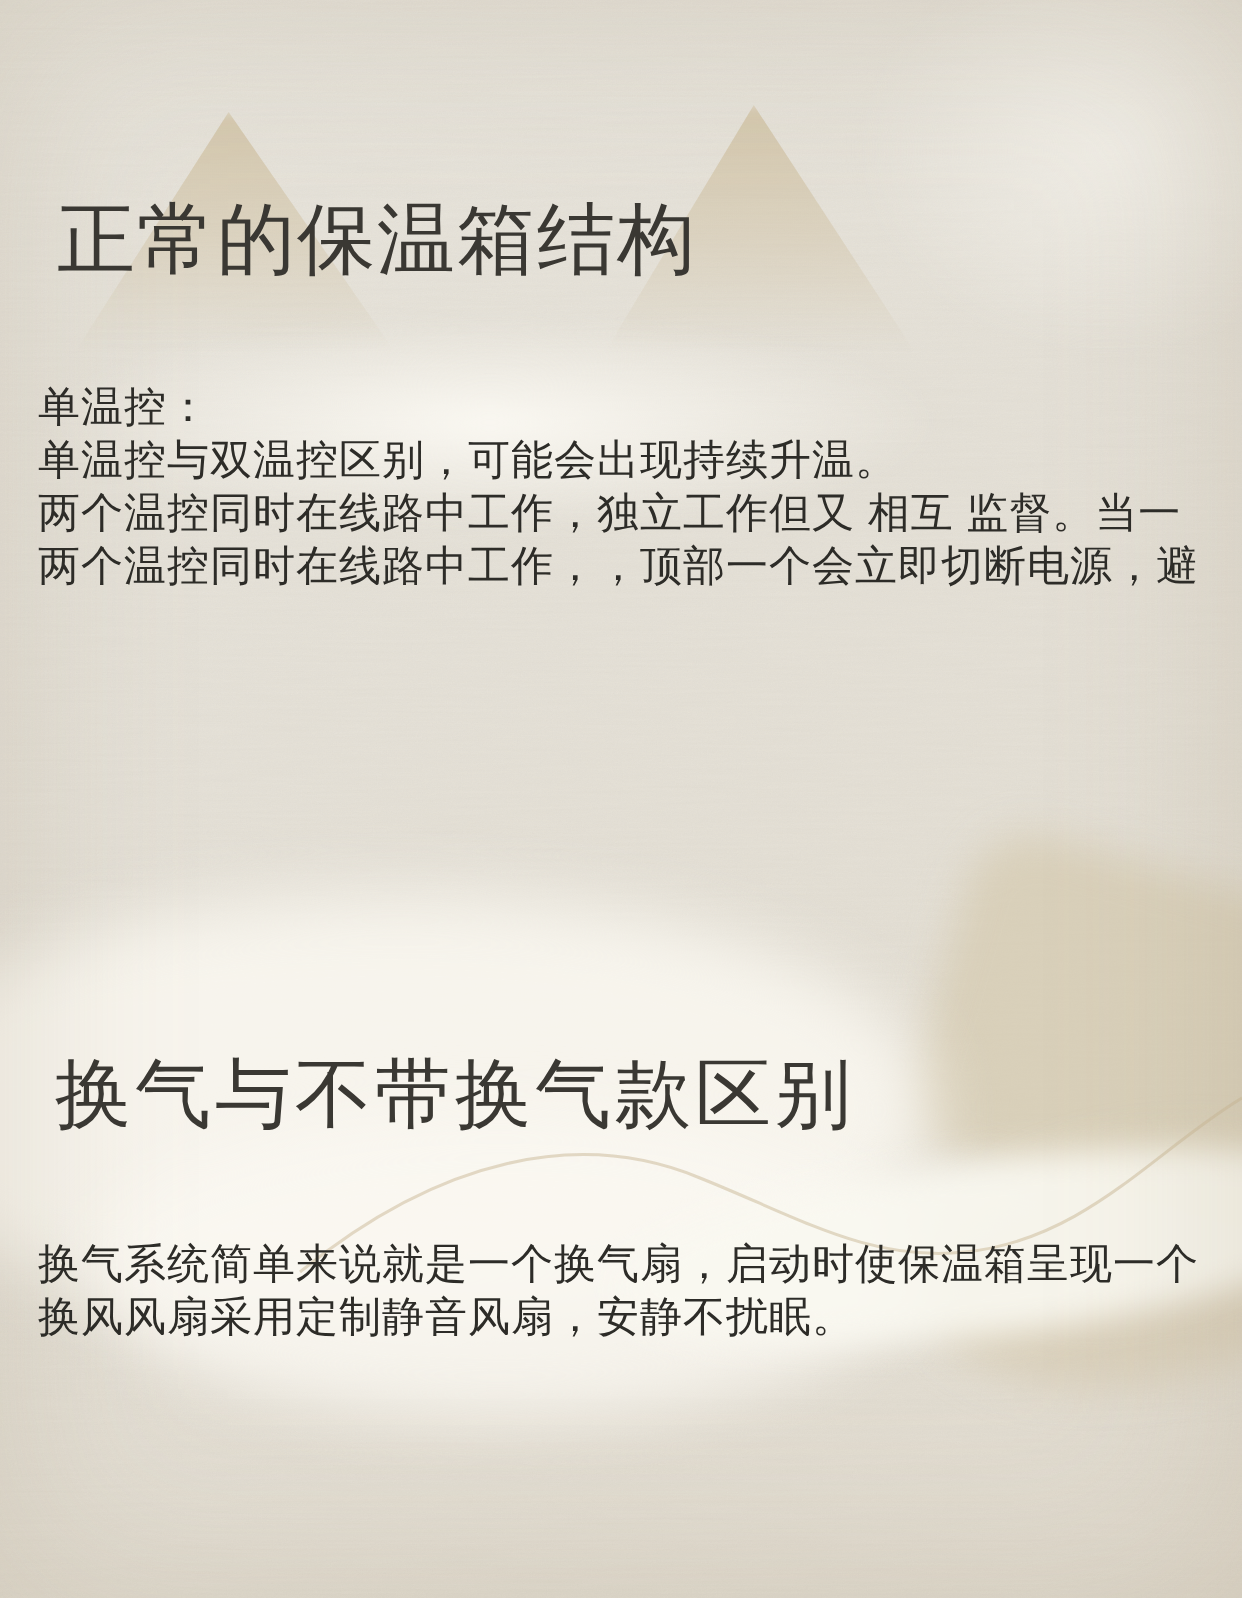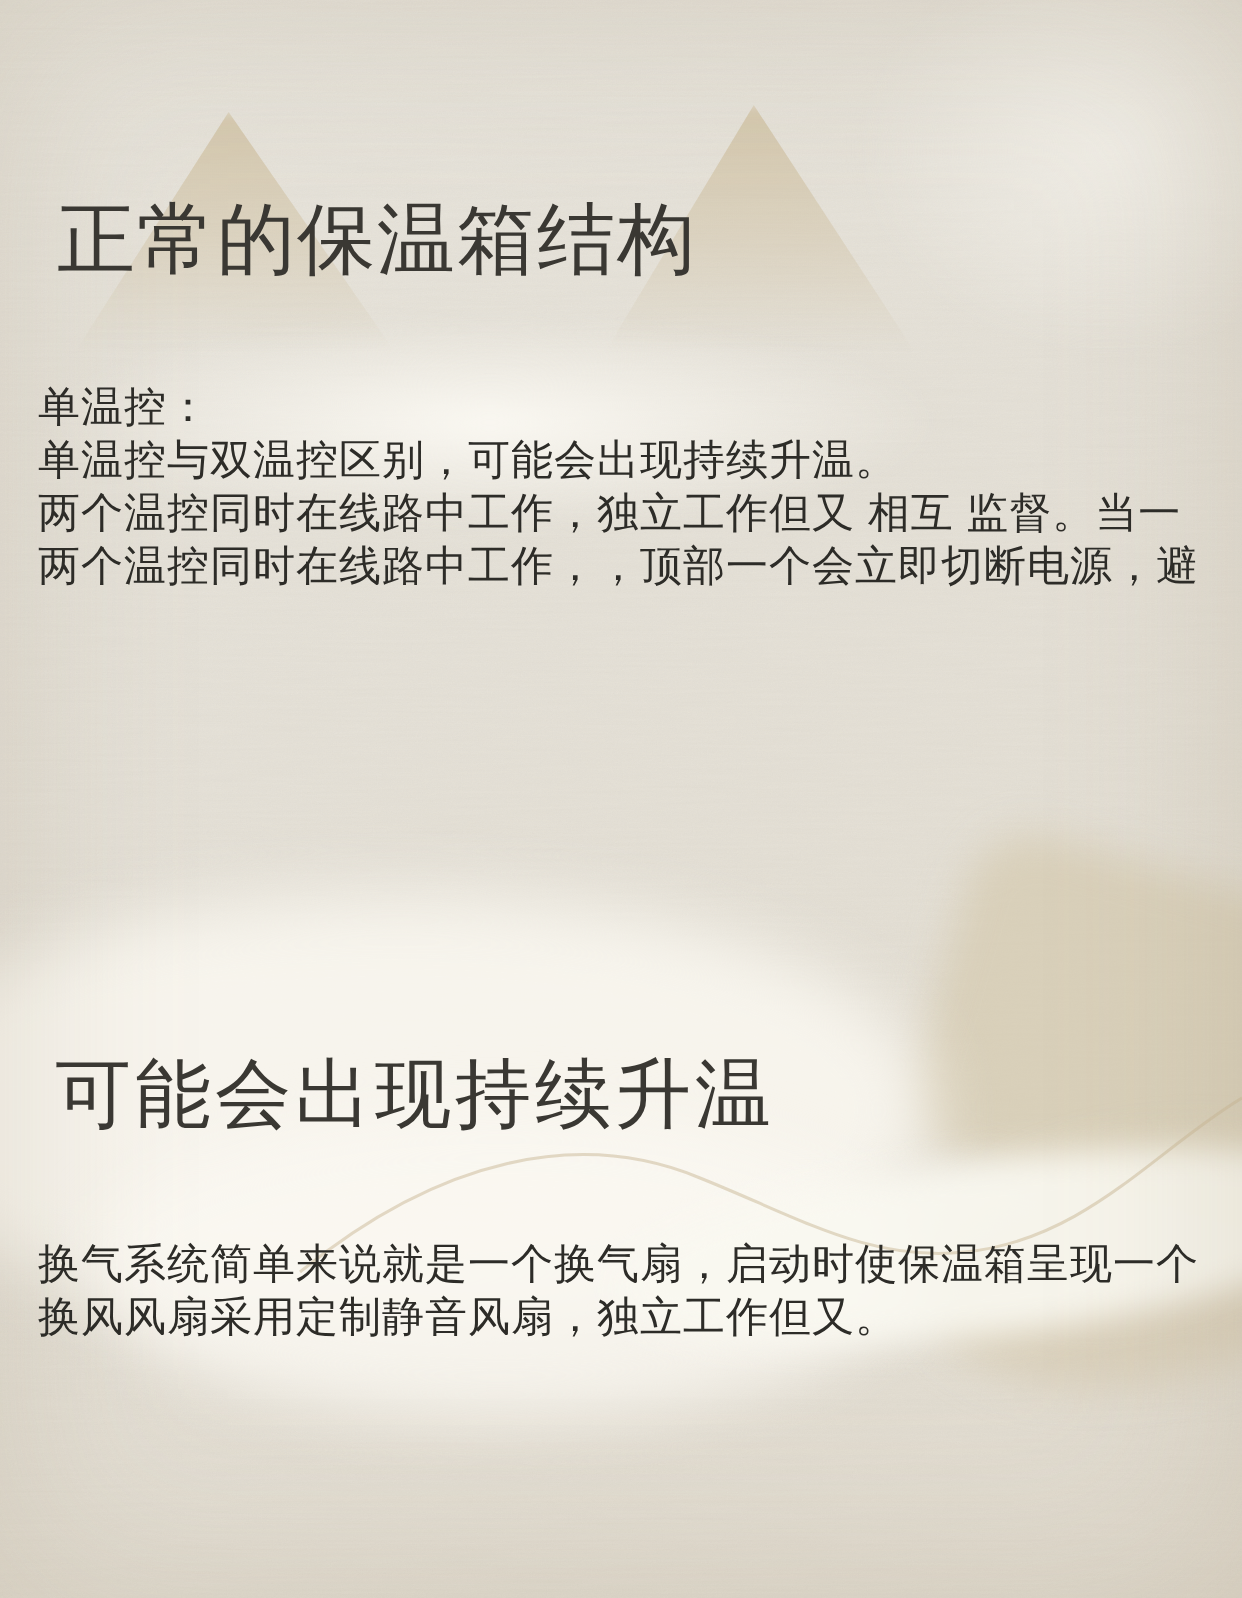--- a/index.html
+++ b/index.html
@@ -140,20 +140,20 @@
 
   <div class="title" id="title-1">正常的保温箱结构</div>
 
   <div class="para" id="para-1">
     <div>单温控：</div>
     <div>单温控与双温控区别，可能会出现持续升温。</div>
     <div>两个温控同时在线路中工作，独立工作但又 相互 监督。当一</div>
     <div>两个温控同时在线路中工作，，顶部一个会立即切断电源，避</div>
   </div>
 
-  <div class="title" id="title-2">可能会出现持续升温</div>
+  <div class="title" id="title-2">换气与不带换气款区别</div>
 
   <div class="para" id="para-2">
     <div>换气系统简单来说就是一个换气扇，启动时使保温箱呈现一个</div>
-    <div>换风风扇采用定制静音风扇，独立工作但又。</div>
+    <div>换风风扇采用定制静音风扇，安静不扰眠。</div>
   </div>
 
 </div>
 
 </body></html>

